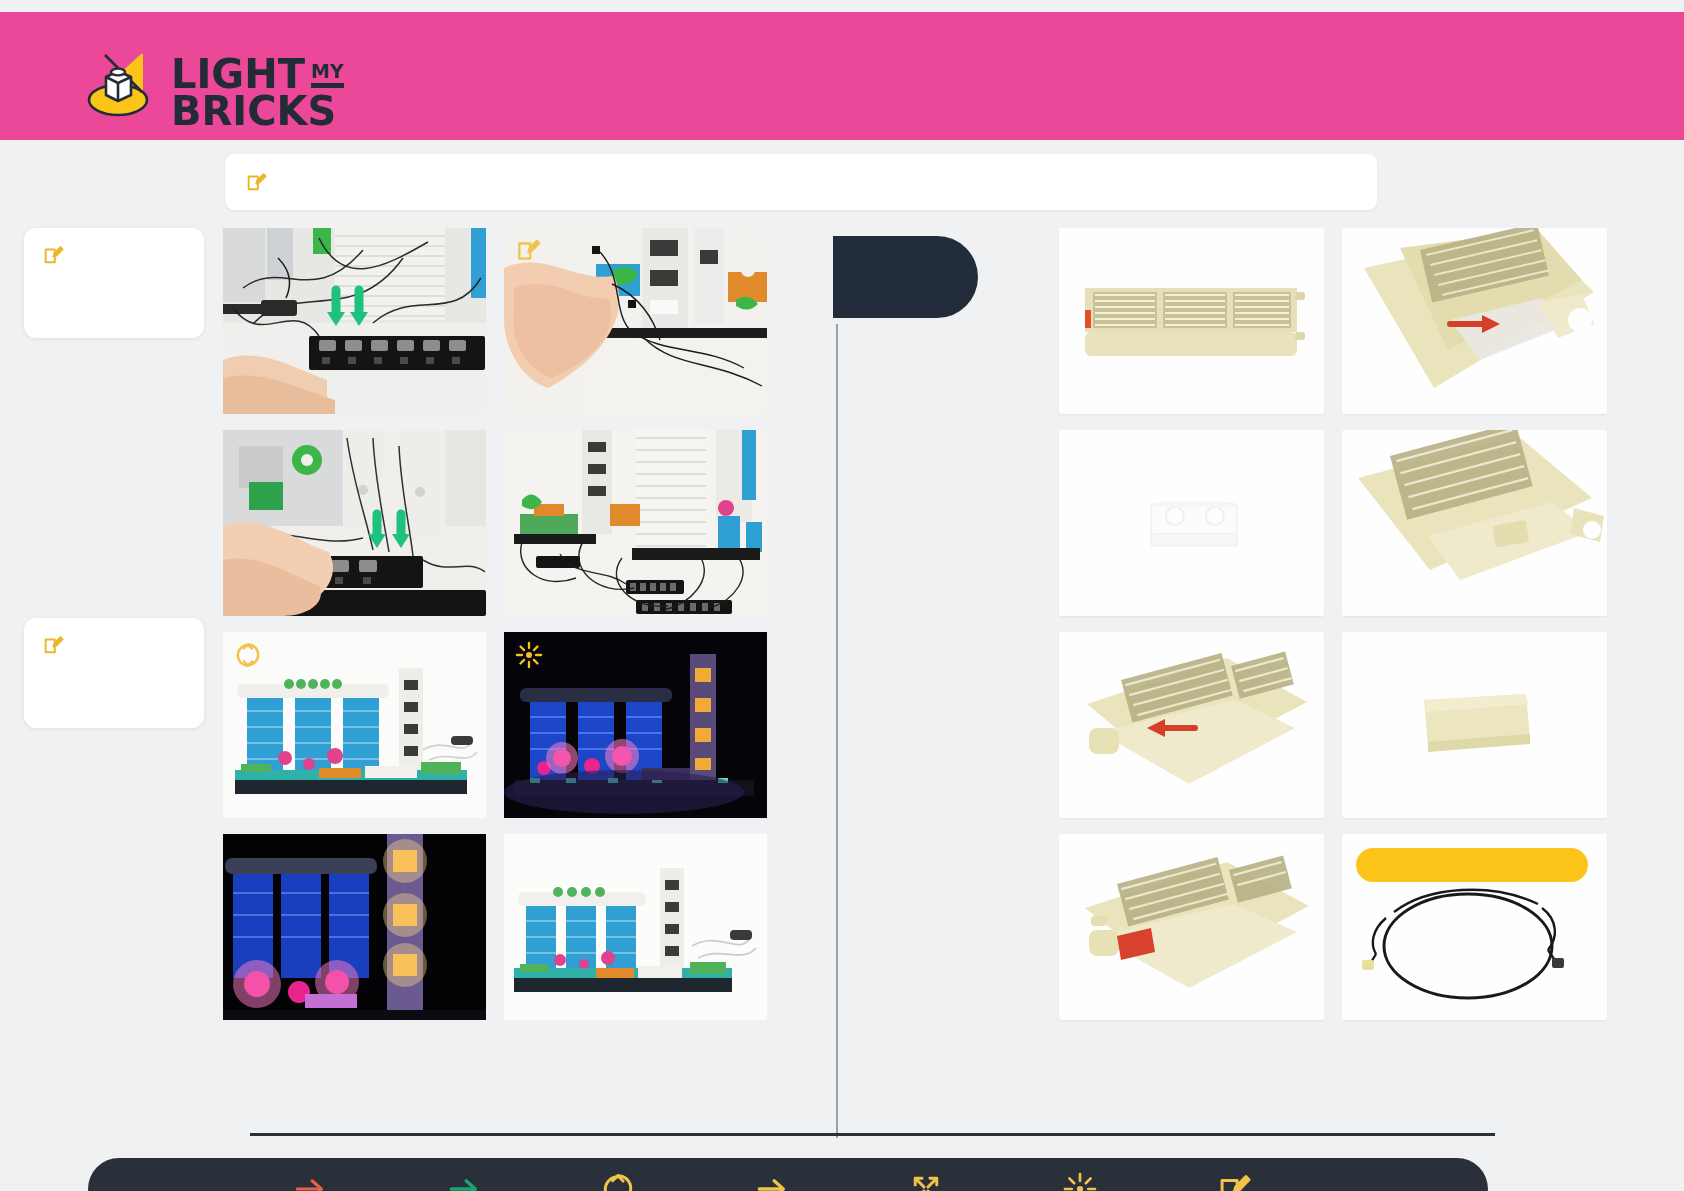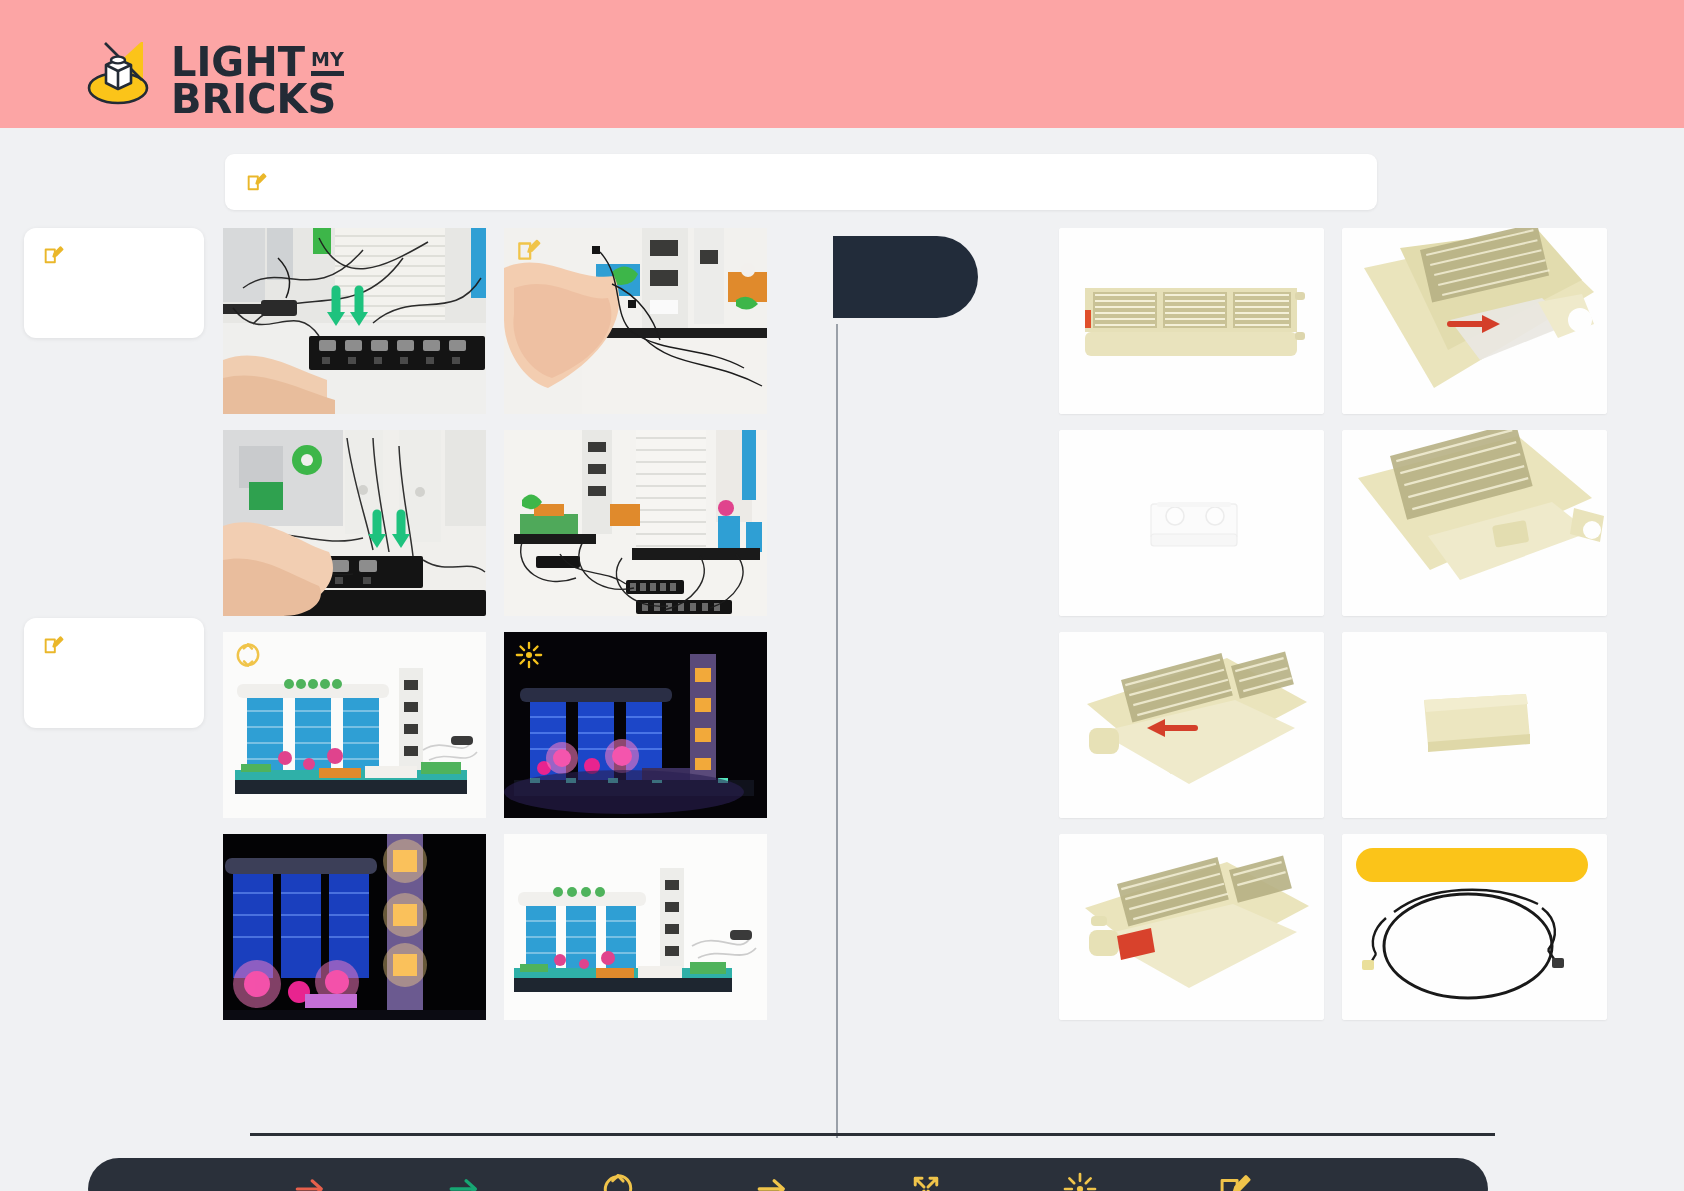--- a/index.html
+++ b/index.html
@@ -5,23 +5,23 @@
   * { box-sizing: border-box; margin: 0; padding: 0; }
   html, body {
     width: 1684px; height: 1191px;
     background: #f0f1f3;
     font-family: "Liberation Sans", sans-serif;
     overflow: hidden;
   }
 
   
   .header {
-    position: absolute; left: 0; top: 0;
+    position: absolute; left: 0; top: 12px;
     width: 1684px; height: 128px;
-    background: #fca5a5;
+    background: #ec4899;
   }
   .logo-wrap {
     position: absolute; left: 85px; top: 30px;
     display: flex; align-items: center; gap: 14px;
   }
   .logo-mark { width: 72px; height: 70px; display:block; }
   .logo-text {
     display: flex; flex-direction: column;
     line-height: 0.88;
   }

